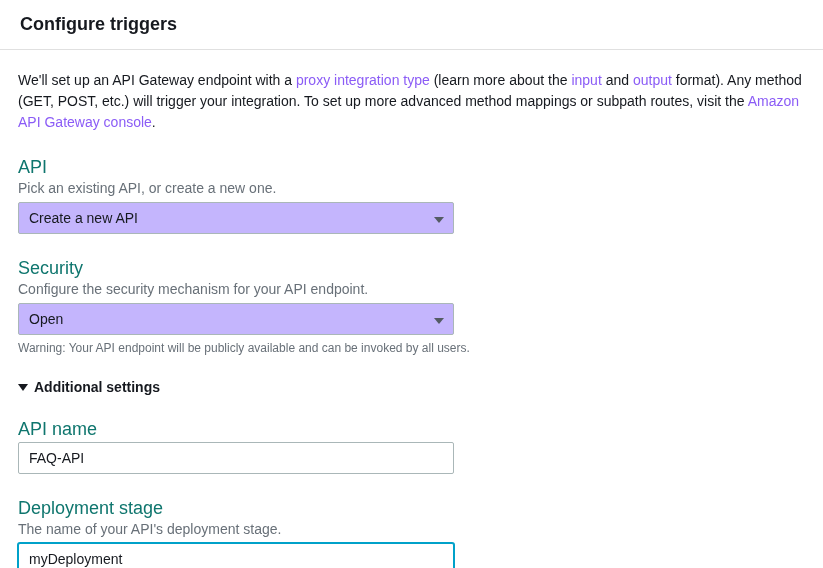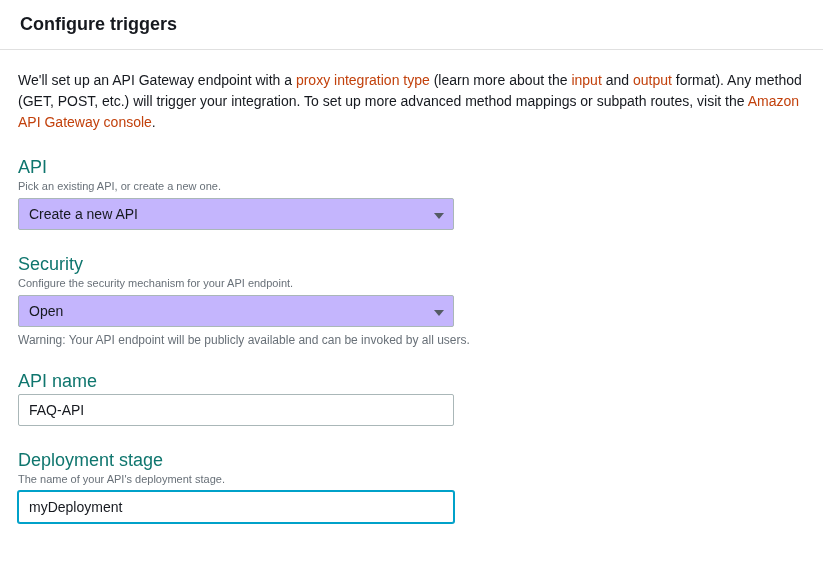--- a/index.html
+++ b/index.html
@@ -26,33 +26,33 @@
     .content {
       padding: 20px 20px 20px 18px;
     }
     .intro {
       font-size: 14px;
       line-height: 1.5;
       color: #16191f;
       margin-bottom: 24px;
     }
     .intro a {
-      color: #c2410c;
+      color: #8b5cf6;
       text-decoration: none;
     }
     .field-group {
       margin-bottom: 24px;
     }
     .field-label {
       font-size: 18px;
       color: #0f766e;
       margin-bottom: 2px;
     }
     .field-description {
-      font-size: 11px;
+      font-size: 14px;
       color: #687078;
       margin-bottom: 6px;
     }
     .field-warning {
       font-size: 12px;
       color: #687078;
       margin-top: 6px;
     }
     .select-wrapper {
       position: relative;
@@ -142,20 +142,28 @@
       <div class="select-input">Open</div>
       <span class="select-caret">
         <svg width="10" height="6" viewBox="0 0 10 6">
             <path d="M0 0 L5 6 L10 0 Z" fill="#545b64"></path>
           </svg>
       </span>
     </div>
     <div class="field-warning">Warning: Your API endpoint will be publicly available and can be invoked by all users.</div>
   </div>
 
+  <div class="additional-settings">
+    <span class="caret">
+      <svg width="10" height="8" viewBox="0 0 10 8">
+          <path d="M0 0 L5 7 L10 0 Z" fill="#16191f"></path>
+        </svg>
+    </span>
+    <span class="additional-settings-label">Additional settings</span>
+  </div>
 
   <div class="field-group">
     <div class="field-label">API name</div>
     <input type="text" class="text-input" value="FAQ-API" style="">
   </div>
 
   <div class="field-group" style="margin-bottom:0">
     <div class="field-label">Deployment stage</div>
     <div class="field-description">The name of your API's deployment stage.</div>
     <input type="text" class="text-input focused" value="myDeployment" style="">

